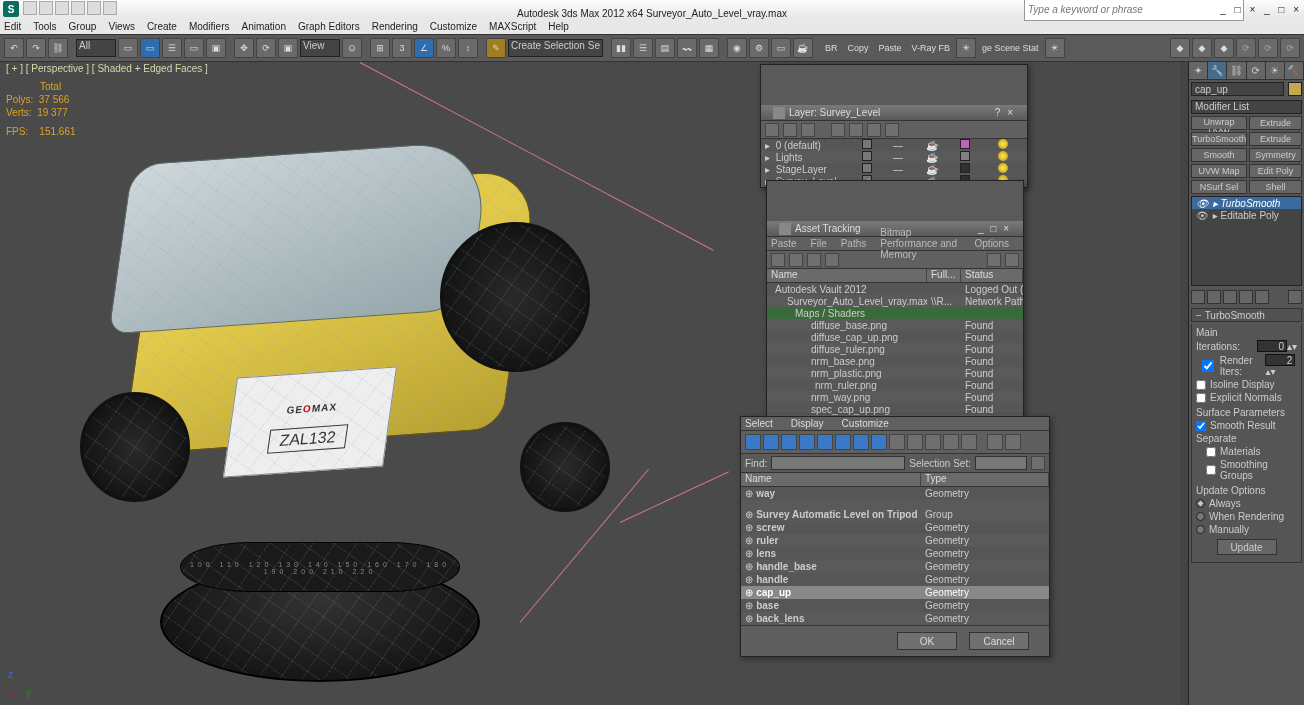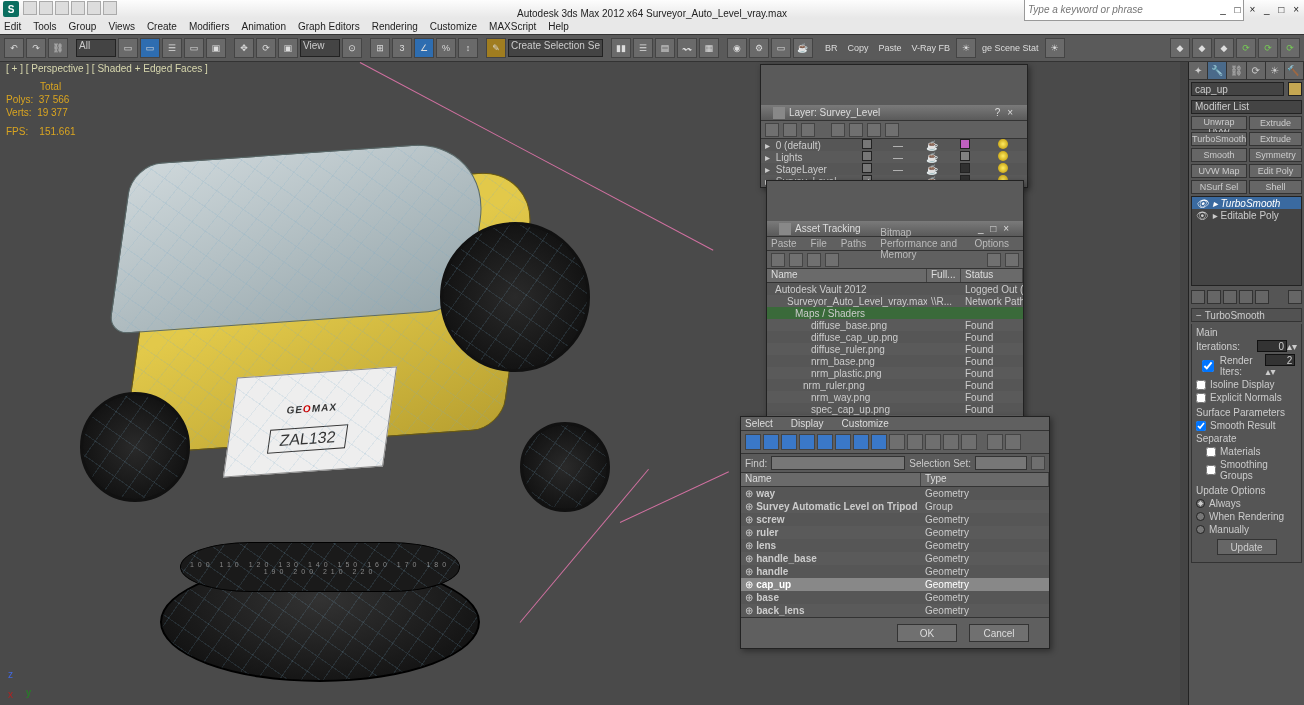--- a/index.html
+++ b/index.html
@@ -320,21 +320,21 @@
         <div style="width:160px;padding-left:44px">nrm_base.png</div>
         <div style="width:34px"></div>
         <div style="flex:1">Found</div>
       </div>
       <div class="row">
         <div style="width:160px;padding-left:44px">nrm_plastic.png</div>
         <div style="width:34px"></div>
         <div style="flex:1">Found</div>
       </div>
       <div class="row">
-        <div style="width:160px;padding-left:36px">nrm_ruler.png</div>
+        <div style="width:160px;padding-left:48px">nrm_ruler.png</div>
         <div style="width:34px"></div>
         <div style="flex:1">Found</div>
       </div>
       <div class="row">
         <div style="width:160px;padding-left:44px">nrm_way.png</div>
         <div style="width:34px"></div>
         <div style="flex:1">Found</div>
       </div>
       <div class="row">
         <div style="width:160px;padding-left:44px">spec_cap_up.png</div>
@@ -381,21 +381,21 @@
   </div>
   <div class="tblhdr">
     <div style="width:180px">Name</div>
     <div style="flex:1">Type</div>
   </div>
   <div class="list" id="select-rows">
       <div class="row" style="height: 13px;">
         <div style="width:180px">⊕ <b>way</b></div>
         <div style="flex:1">Geometry</div>
       </div>
-      <div class="row" style="height: 13px;">
+      <div class="row" style="height: 13px; margin-top: 8px;">
         <div style="width:180px">⊕ <b>Survey Automatic Level on Tripod</b></div>
         <div style="flex:1">Group</div>
       </div>
       <div class="row" style="height: 13px;">
         <div style="width:180px">⊕ <b>screw</b></div>
         <div style="flex:1">Geometry</div>
       </div>
       <div class="row" style="height: 13px;">
         <div style="width:180px">⊕ <b>ruler</b></div>
         <div style="flex:1">Geometry</div>

